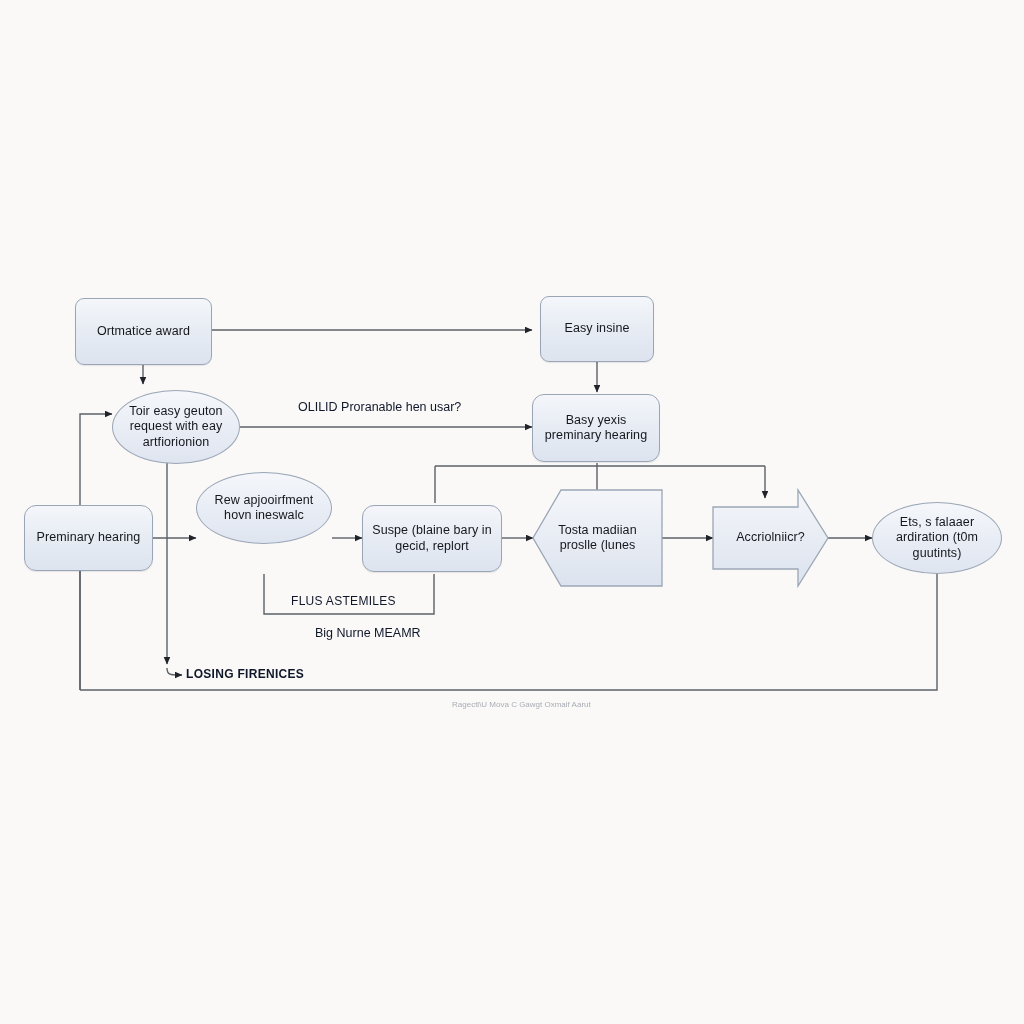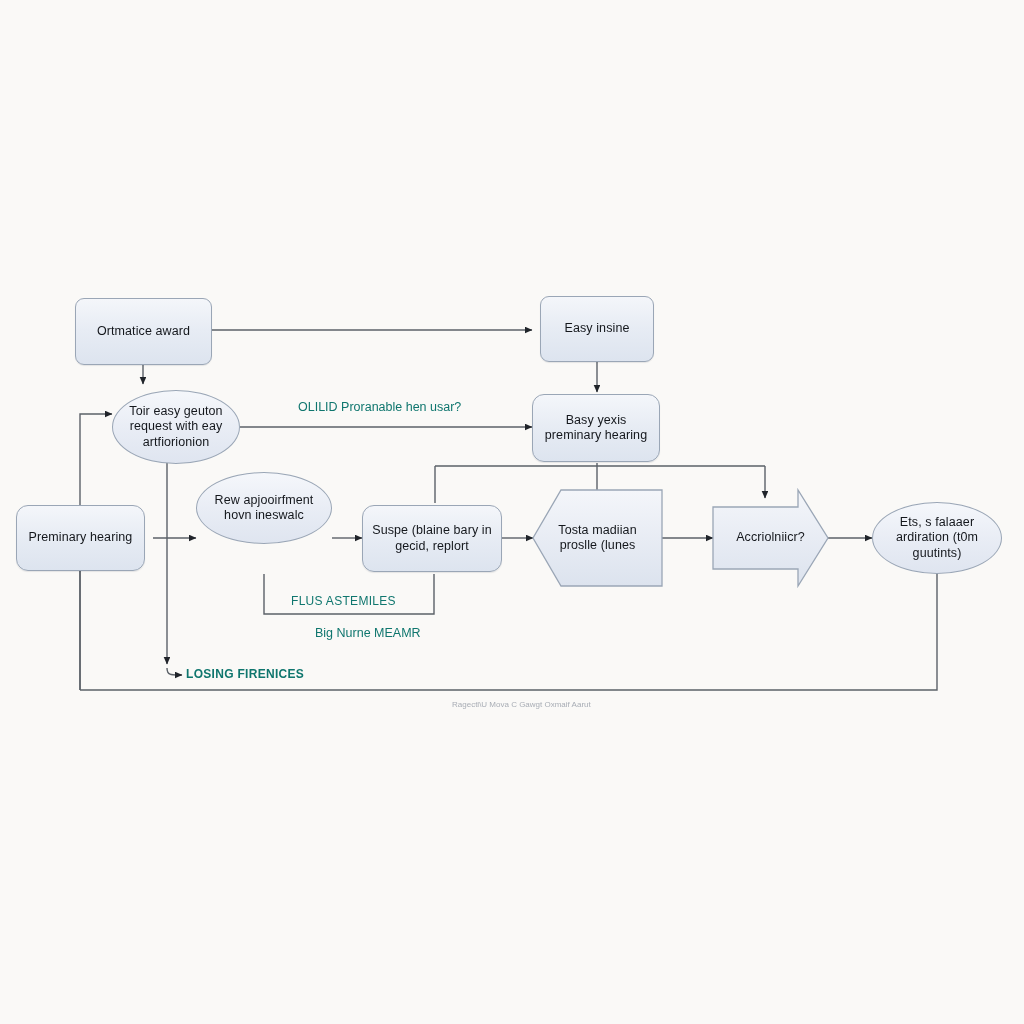--- a/index.html
+++ b/index.html
@@ -49,21 +49,21 @@
     clip-path:polygon(22% 0%, 100% 0%, 100% 18%, 100% 82%, 100% 100%, 22% 100%, 0% 50%);
   }
   .arrowR{
     clip-path:polygon(0% 18%, 74% 18%, 74% 0%, 100% 50%, 74% 100%, 74% 82%, 0% 82%);
   }
   .shapeOutline{position:absolute;left:0;top:0;z-index:4;pointer-events:none;}
 
   .edge-label{
     position:absolute;
     font-size:12.5px;
-    color:#0f766e;
+    color:#0f172a;
     white-space:nowrap;
     z-index:3;
   }
   .edge-label.small{font-size:12px;letter-spacing:.3px;}
   .caption{
     position:absolute;
     font-size:8px;
     color:#9aa0aa;
     white-space:nowrap;
     z-index:3;
@@ -124,21 +124,21 @@
   </div>
 
   <div class="node ellipse" style="left:112px;top:390px;width:128px;height:74px;">
     <span class="lbl">Toir easy geuton request with eay artfiorionion</span>
   </div>
 
   <div class="node rect sharp" style="left:532px;top:394px;width:128px;height:68px;">
     <span class="lbl">Basy yexis preminary hearing</span>
   </div>
 
-  <div class="node rect sharp" style="left:16px;top:505px;width:129px;height:66px;">
+  <div class="node rect sharp" style="left:24px;top:505px;width:129px;height:66px;">
     <span class="lbl">Preminary hearing</span>
   </div>
 
   <div class="node ellipse" style="left:196px;top:472px;width:136px;height:72px;">
     <span class="lbl">Rew apjooirfment hovn ineswalc</span>
   </div>
 
   <div class="node rect sharp" style="left:362px;top:505px;width:140px;height:67px;">
     <span class="lbl">Suspe (blaine bary in gecid, replort</span>
   </div>

